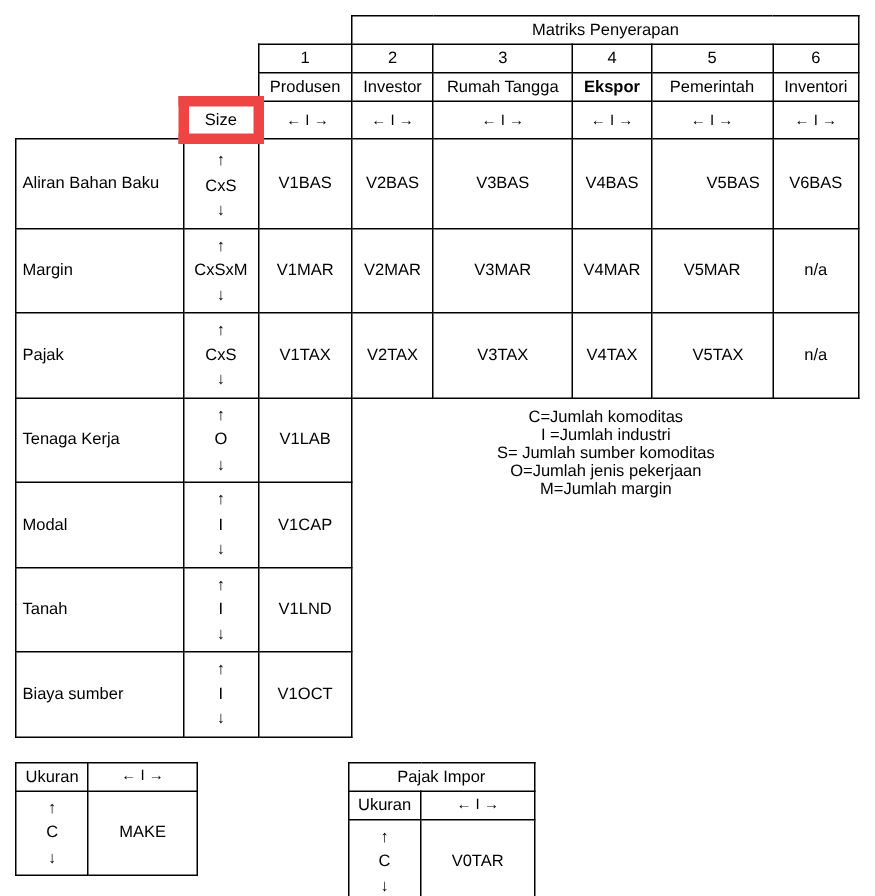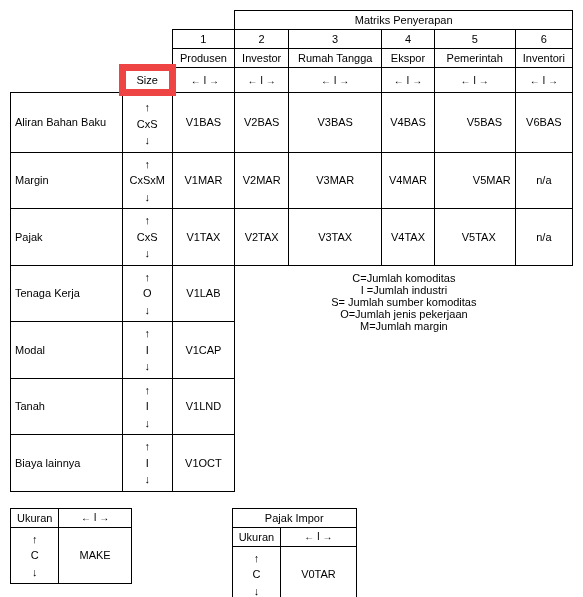--- a/index.html
+++ b/index.html
@@ -64,21 +64,21 @@
     <td style="border:1px solid #000; text-align:center;">4</td>
     <td style="border:1px solid #000; text-align:center;">5</td>
     <td style="border:1px solid #000; text-align:center;">6</td>
   </tr>
 
   <tr>
     <td colspan="2" class="no-border" style="border:none!important;"></td>
     <td style="border:1px solid #000; text-align:center;">Produsen</td>
     <td style="border:1px solid #000; text-align:center;">Investor</td>
     <td style="border:1px solid #000; text-align:center;">Rumah Tangga</td>
-    <td style="border:1px solid #000; text-align:center;">Ekspor</td>
+    <td style="border:1px solid #000; text-align:center;font-weight:bold;">Ekspor</td>
     <td style="border:1px solid #000; text-align:center;">Pemerintah</td>
     <td style="border:1px solid #000; text-align:center;">Inventori</td>
   </tr>
 
   <tr>
     <td class="no-border" style="border:none!important; border-right:1px solid #000 !important;"></td>
     <td style="border:7px solid #ef4444; text-align:center;">Size</td>
     <td style="border:1px solid #000; text-align:center; font-size:10px;">← I →</td>
     <td style="border:1px solid #000; text-align:center; font-size:10px;">← I →</td>
     <td style="border:1px solid #000; text-align:center; font-size:10px;">← I →</td>
@@ -91,36 +91,36 @@
     <td rowspan="1" style="border:1px solid #000; text-align:left; vertical-align:middle;">Aliran Bahan Baku</td>
     <td style="border:1px solid #000; text-align:center; line-height:1.5;">
       <span>↑</span><br>
       <span>CxS</span><br>
       <span>↓</span>
     </td>
     <td style="border:1px solid #000; text-align:center;">V1BAS</td>
     <td style="border:1px solid #000; text-align:center;">V2BAS</td>
     <td style="border:1px solid #000; text-align:center;">V3BAS</td>
     <td style="border:1px solid #000; text-align:center;">V4BAS</td>
-    <td style="border:1px solid #000; text-align:left;padding-left:32px;">V5BAS</td>
+    <td style="border:1px solid #000; text-align:center;padding-left:32px;">V5BAS</td>
     <td style="border:1px solid #000; text-align:center;">V6BAS</td>
   </tr>
 
   <tr>
     <td style="border:1px solid #000; text-align:left; vertical-align:middle;">Margin</td>
     <td style="border:1px solid #000; text-align:center; line-height:1.5;">
       <span>↑</span><br>
       <span>CxSxM</span><br>
       <span>↓</span>
     </td>
     <td style="border:1px solid #000; text-align:center;">V1MAR</td>
     <td style="border:1px solid #000; text-align:center;">V2MAR</td>
     <td style="border:1px solid #000; text-align:center;">V3MAR</td>
     <td style="border:1px solid #000; text-align:center;">V4MAR</td>
-    <td style="border:1px solid #000; text-align:right;">V5MAR</td>
+    <td style="border:1px solid #000; text-align:center;">V5MAR</td>
     <td style="border:1px solid #000; text-align:center;">n/a</td>
   </tr>
 
   <tr>
     <td style="border:1px solid #000; text-align:left; vertical-align:middle;">Pajak</td>
     <td style="border:1px solid #000; text-align:center; line-height:1.5;">
       <span>↑</span><br>
       <span>CxS</span><br>
       <span>↓</span>
     </td>
@@ -163,21 +163,21 @@
     <td style="border:1px solid #000; text-align:left; vertical-align:middle;">Tanah</td>
     <td style="border:1px solid #000; text-align:center; line-height:1.5;">
       <span>↑</span><br>
       <span>I</span><br>
       <span>↓</span>
     </td>
     <td style="border:1px solid #000; text-align:center;">V1LND</td>
   </tr>
 
   <tr>
-    <td style="border:1px solid #000; text-align:left; vertical-align:middle;">Biaya lainnya</td>
+    <td style="border:1px solid #000; text-align:left; vertical-align:middle;">Biaya sumber</td>
     <td style="border:1px solid #000; text-align:center; line-height:1.5;">
       <span>↑</span><br>
       <span>I</span><br>
       <span>↓</span>
     </td>
     <td style="border:1px solid #000; text-align:center;">V1OCT</td>
   </tr>
 </tbody>
   </table>
 

